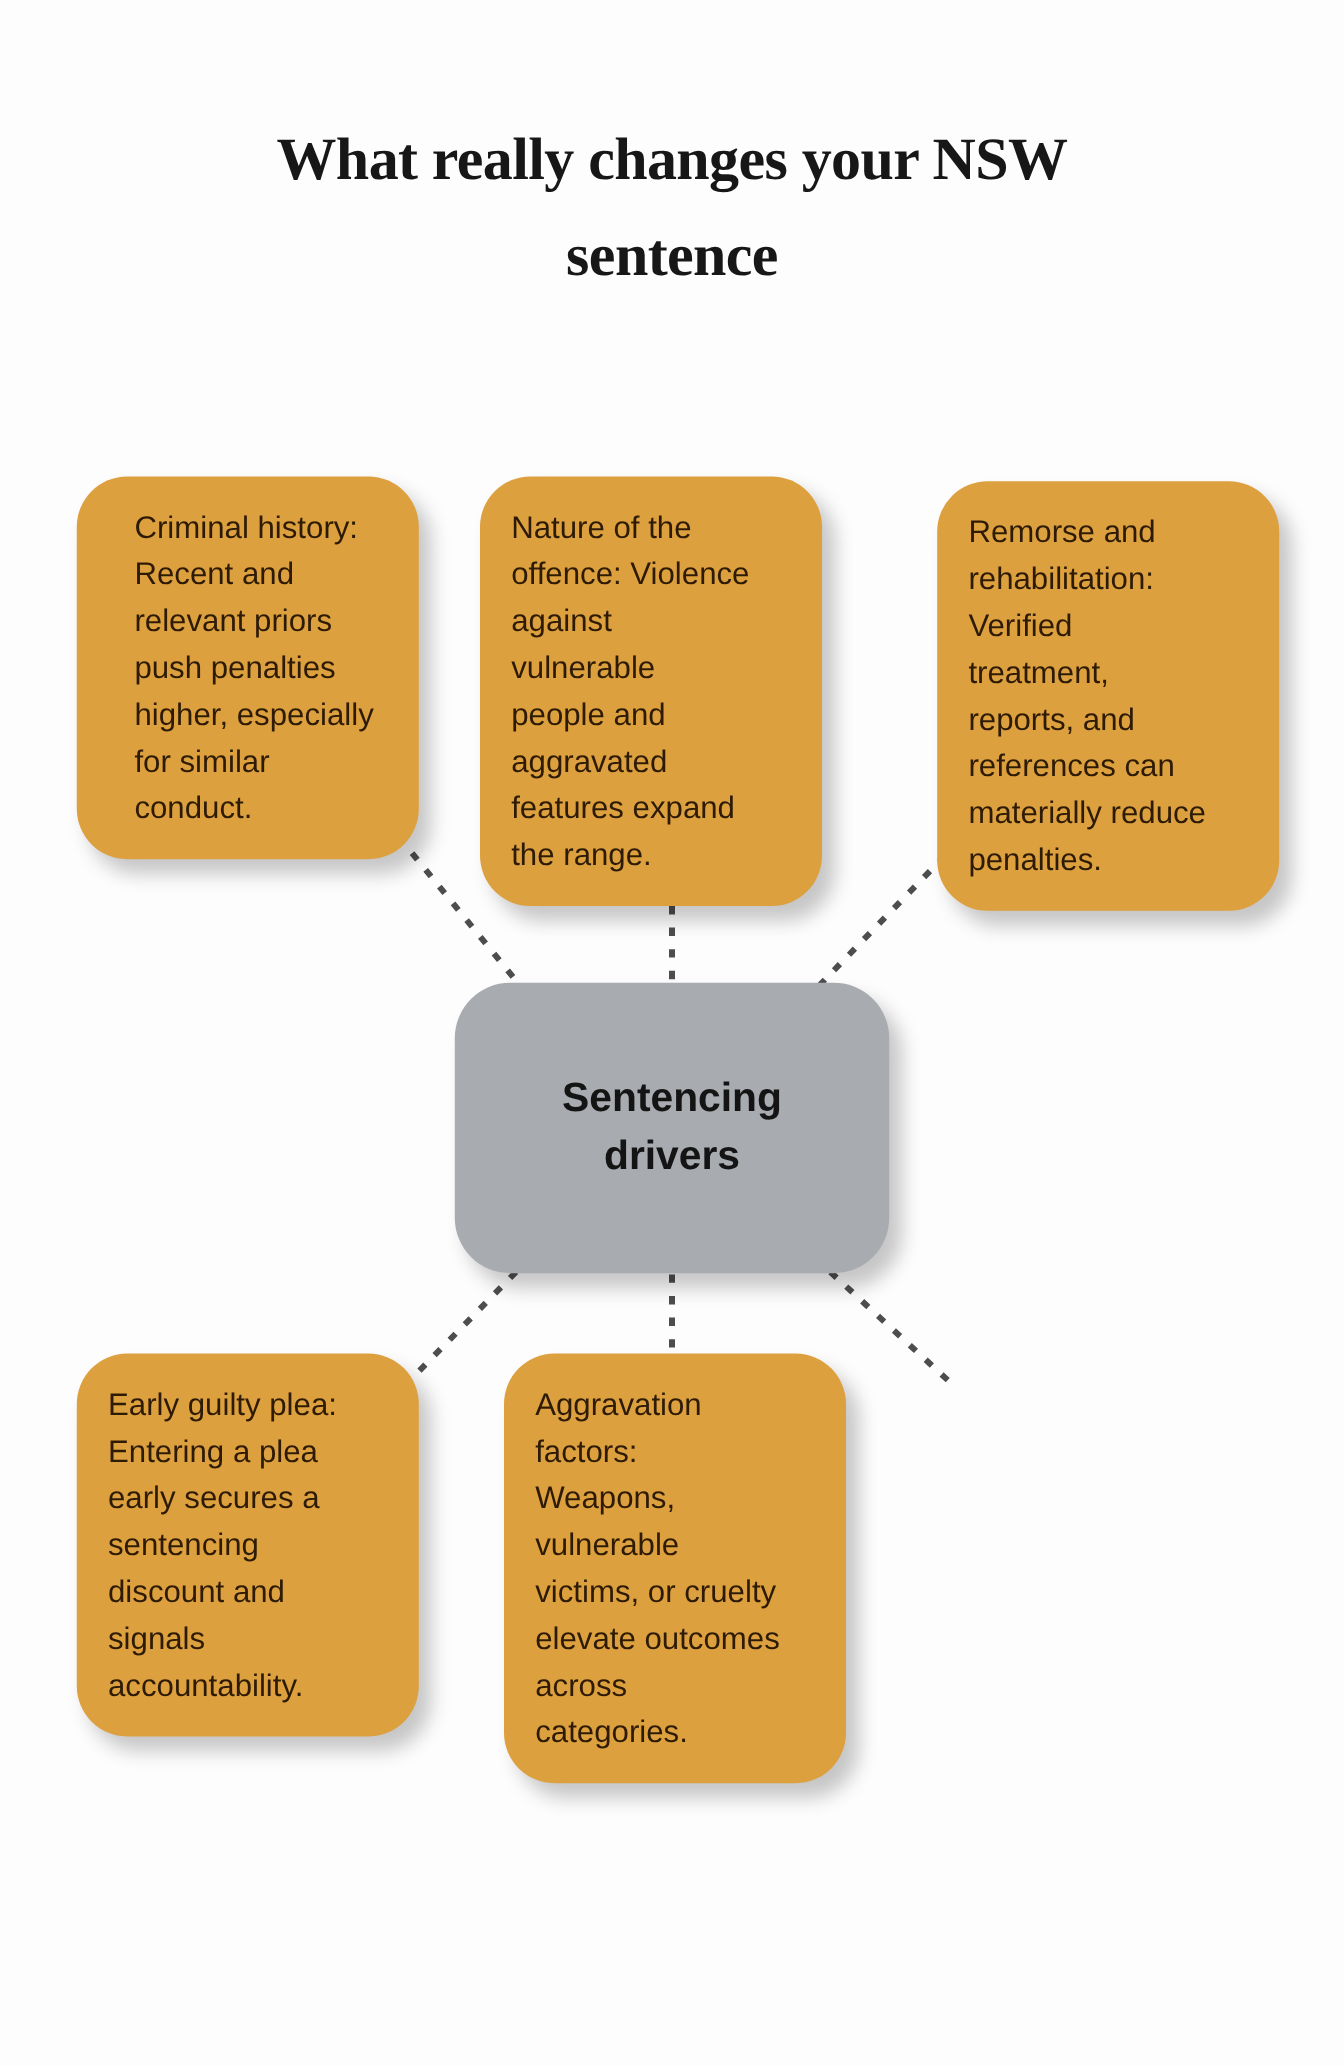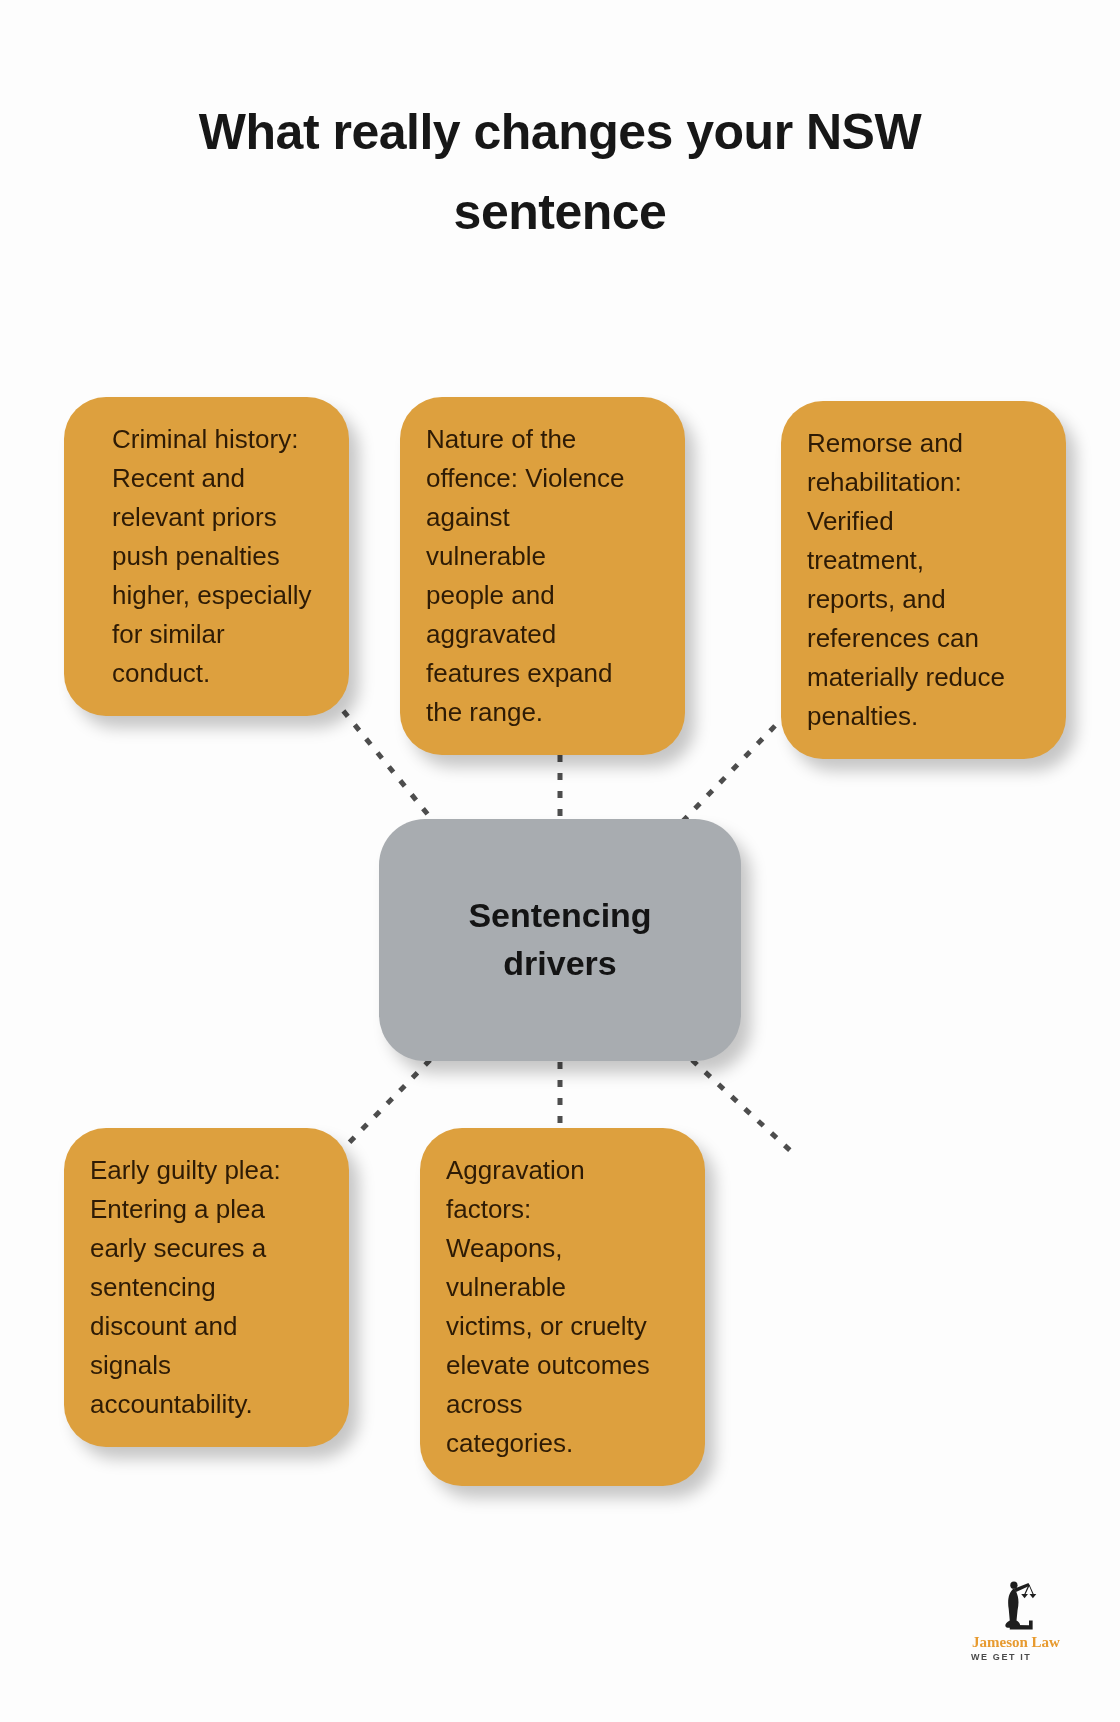--- a/index.html
+++ b/index.html
@@ -6,20 +6,21 @@
   .page {
     position:relative; width:1120px; height:1722px; margin:0 auto;
     background:var(--background,#FDFDFD); overflow:hidden;
     font-family:"Liberation Sans", sans-serif;
   }
   .title {
     position:absolute; top:92px; left:0; right:0; margin:0;
     text-align:center; white-space:pre-line;
     font-size:50px; font-weight:700; letter-spacing:-0.5px; line-height:1.6;
     color:var(--title-color,#171717);
+    font-family:Liberation Serif, serif;
   }
   .connectors { position:absolute; left:0; top:0; width:1120px; height:1722px; z-index:1; }
   .connectors line {
     stroke:var(--connector,#4D4D4D); stroke-width:5; stroke-dasharray:7 11; stroke-linecap:butt;
   }
   .node {
     position:absolute; box-sizing:border-box; width:285px;
     background:var(--node-fill,#DDA03E); color:var(--node-text,#2E1B05);
     border-radius:42px; padding:23px 26px;
     font-size:26px; line-height:1.5; white-space:pre-line;
@@ -104,29 +105,14 @@
 Weapons,
 vulnerable
 victims, or cruelty
 elevate outcomes
 across
 categories.</div>
 
   <div class="center-node">Sentencing
 drivers</div>
 
-  <div class="logo">
-    <svg class="logo-icon" viewBox="0 0 100 100" xmlns="http://www.w3.org/2000/svg" aria-hidden="true">
-      <g fill="#1E1E1E">
-        <circle cx="46" cy="10" r="7"></circle>
-        <path d="M46 17 L74 6 L76.5 11 L50 23 Z"></path>
-        <path d="M74 9 L66 27 L68 28 L75.5 12 L82 28 L84 27 L76 9 Z"></path>
-        <path d="M60 27 h13 l-6.5 8 Z"></path>
-        <path d="M76 27 h13 l-6.5 8 Z"></path>
-        <path d="M46 16 C36 24 33 38 36 56 L38 78 C28 83 27 90 34 92 L54 92 C61 90 58 82 51 78 L53 58 C57 40 54 26 46 16 Z"></path>
-        <path d="M38 86 L38 95 L82 95 L82 78 L75 78 L75 87 Z"></path>
-      </g>
-    </svg>
-    <div class="brand">Jameson Law</div>
-    <div class="tagline">WE GET IT</div>
-  </div>
 
 </div>
 
 </body></html>

